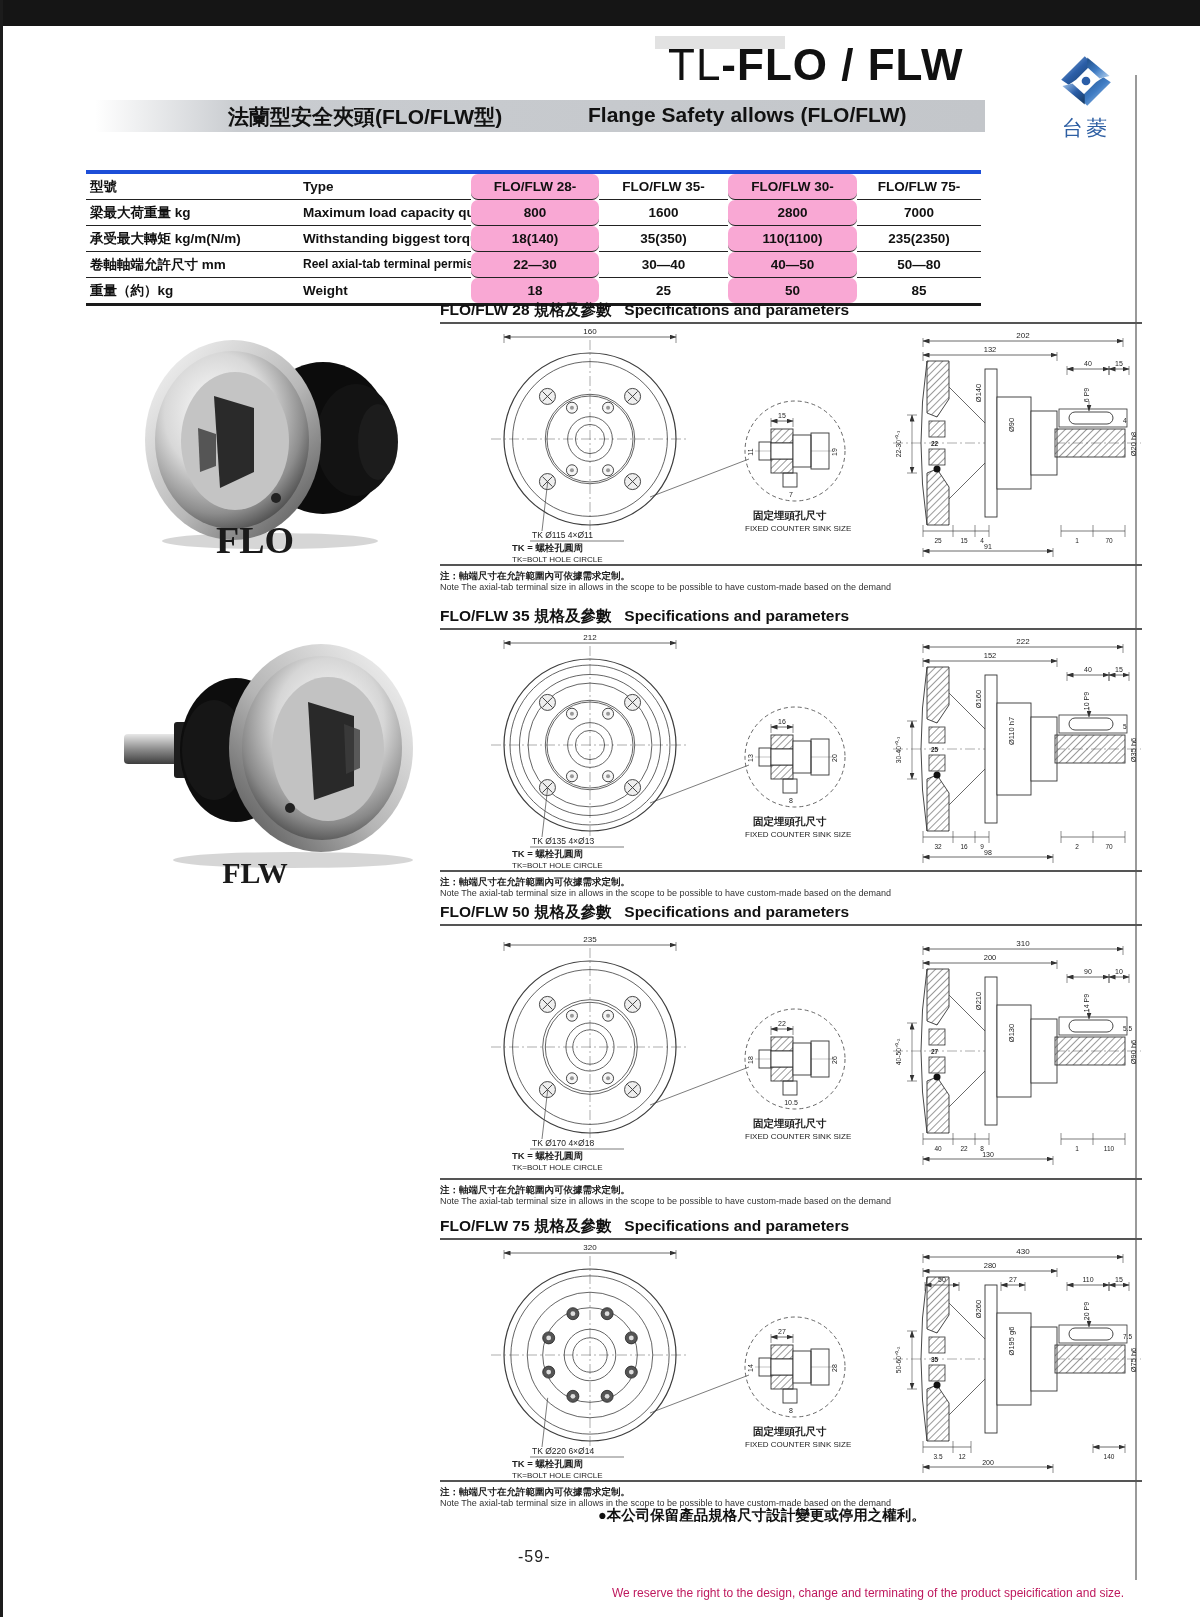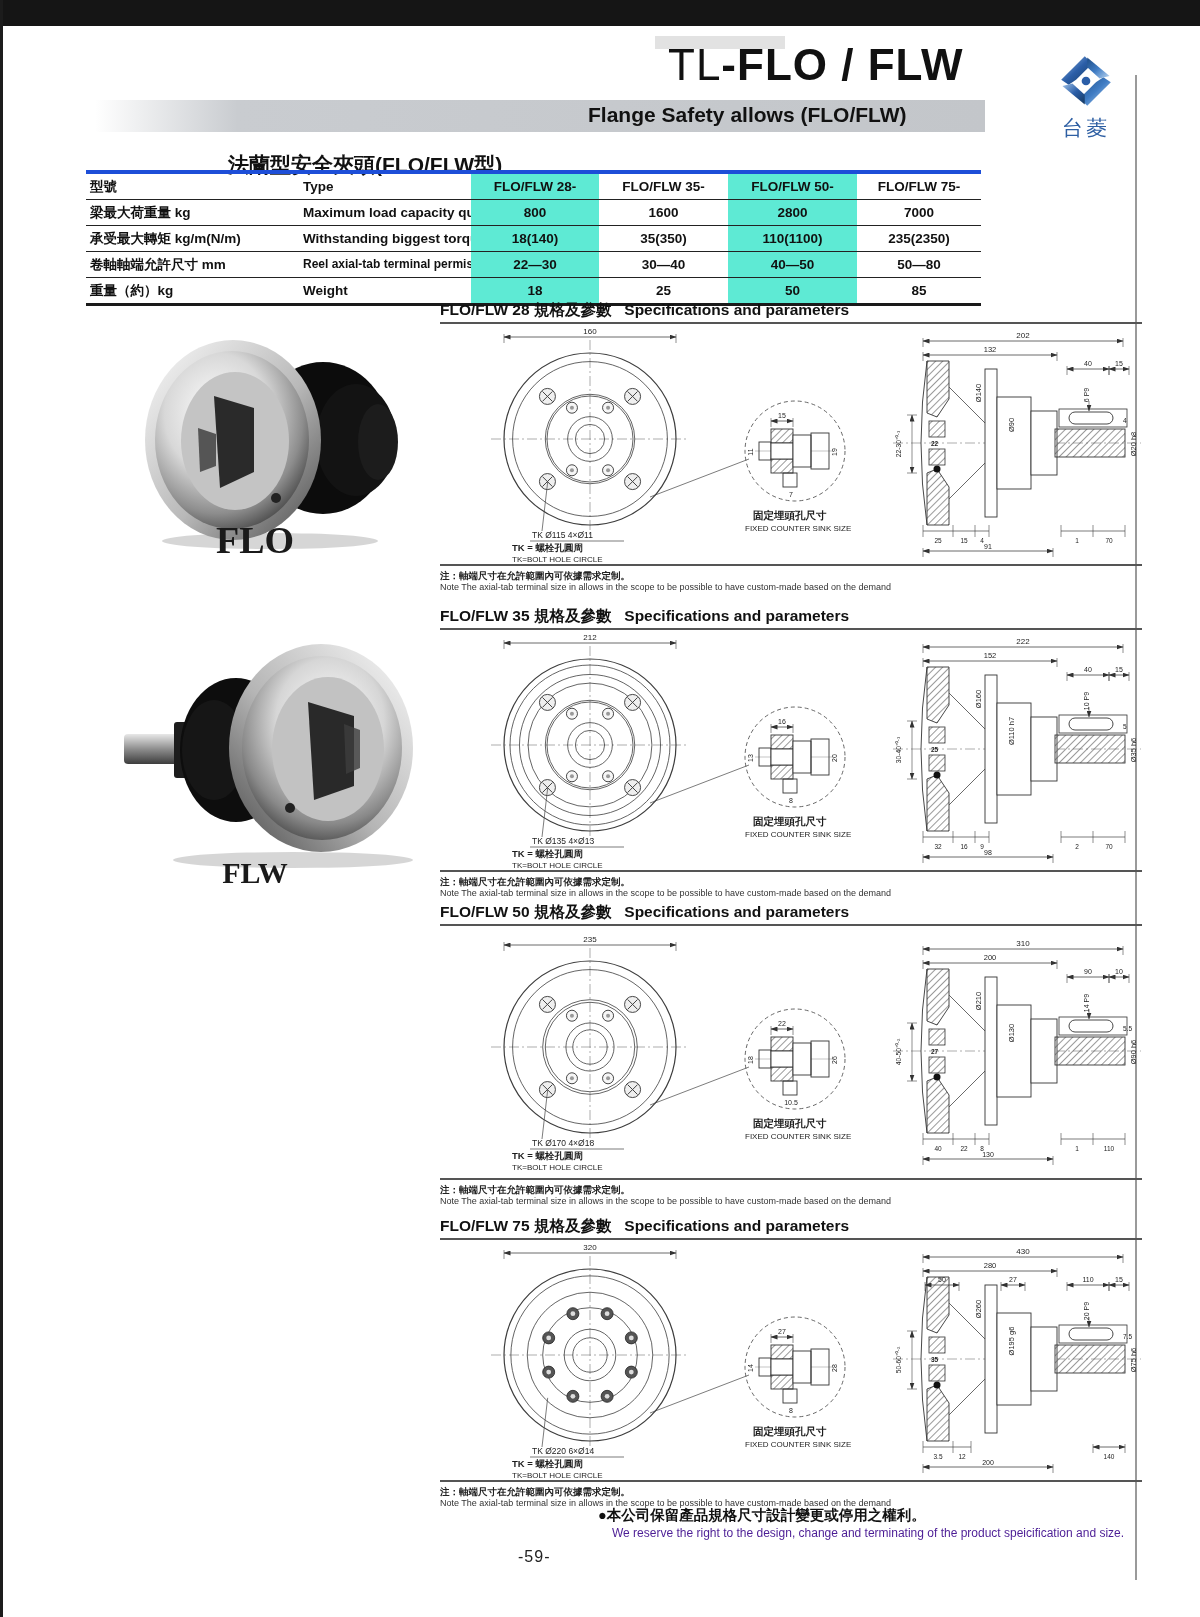--- a/index.html
+++ b/index.html
@@ -8,46 +8,46 @@
   .abs{position:absolute;}
   .topbar{left:0;top:0;width:1200px;height:26px;background:#151515;}
   .leftedge{left:0;top:0;width:3px;height:1617px;background:#1c1c1c;}
   .rightrule{left:1135px;top:75px;width:2px;height:1505px;background:#9a9a9a;}
   .smudge{left:655px;top:36px;width:130px;height:13px;background:#cfcfcf;opacity:.6;}
   .title{left:668px;top:40px;font-size:44px;letter-spacing:1px;white-space:nowrap;}
   .title .t1{font-weight:400;}
   .title .t2{font-weight:800;}
   .subbar{left:95px;top:100px;width:890px;height:32px;
           background:linear-gradient(90deg, rgba(201,204,207,0) 0%, #c9ccd0 16%, #c3c6ca 100%);}
-  .subzh{left:228px;top:103px;font-size:21px;font-weight:bold;margin-top:48px;}
+  .subzh{left:228px;top:103px;font-size:21px;font-weight:bold;}
   .suben{left:588px;top:103px;font-size:21px;font-weight:bold;}
   .logo{left:1038px;top:50px;width:96px;height:92px;text-align:center;}
   .logo .zi{font-family:"Liberation Serif",serif;color:#2e5fa3;font-size:21px;letter-spacing:3px;margin-top:-2px;}
   
   .spec{left:86px;top:170px;width:895px;display:grid;
         grid-template-columns:215px 170px 128px 129px 129px 124px;
         border-top:4px solid #1d4ed8;border-bottom:3px solid #1a1a1a;font-size:13.5px;}
   .spec > div{height:25px;line-height:25px;border-bottom:1.4px solid #222;font-weight:bold;white-space:nowrap;overflow:hidden;}
   .spec .zh{padding-left:4px;}
   .spec .en{padding-left:2px;}
   .spec .v{text-align:center;}
-  .spec .g{background:#5eead4;}
+  .spec .g{background:#f9a8d4;border-radius:7px;}
   .spec .lastrow{border-bottom:none;}
   
   .photolabel{font-family:"Liberation Serif",serif;font-weight:bold;color:#1a1a1a;}
   
   .section{position:absolute;left:440px;width:705px;height:296px;}
   .stitle{position:absolute;left:0;top:0;font-size:15.5px;font-weight:bold;white-space:nowrap;}
   .srule{position:absolute;left:0;top:22px;width:702px;height:2px;background:#555;}
   .sdraw{position:absolute;left:0;top:25px;width:705px;height:234px;overflow:visible;}
   .sbrule{position:absolute;left:0;top:264px;width:702px;height:1.6px;background:#555;}
   .snotezh{position:absolute;left:0;top:270px;font-size:9.5px;font-weight:bold;color:#222;white-space:nowrap;}
   .snoteen{position:absolute;left:0;top:282px;font-size:9px;color:#333;white-space:nowrap;}
   .footzh{left:598px;top:1506px;font-size:14.5px;font-weight:bold;white-space:nowrap;}
-  .footen{left:612px;top:1526px;font-size:12px;color:#4c1d95;white-space:nowrap;}
+  .footen{left:612px;top:1586px;font-size:12px;color:#be185d;white-space:nowrap;}
   .pageno{left:518px;top:1548px;font-size:16px;letter-spacing:1px;color:#222;}
   svg text{font-family:"Liberation Sans",sans-serif;}
 </style>
 </head>
 <body>
 
 <div class="page">
 
   <div class="abs topbar"></div>
   <div class="abs leftedge"></div>
@@ -83,21 +83,21 @@
 
   <div class="abs subbar"></div>
   <div class="abs subzh">法蘭型安全夾頭(FLO/FLW型)</div>
   <div class="abs suben">Flange Safety allows (FLO/FLW)</div>
 
   <div class="abs spec">
     <div class="zh">型號</div>
     <div class="en">Type</div>
     <div class="v g">FLO/FLW 28-</div>
     <div class="v">FLO/FLW 35-</div>
-    <div class="v g">FLO/FLW 50-</div>
+    <div class="v g">FLO/FLW 30-</div>
     <div class="v">FLO/FLW 75-</div>
 
     <div class="zh">梁最大荷重量 kg</div>
     <div class="en">Maximum load capacity quantity</div>
     <div class="v g">800</div>
     <div class="v">1600</div>
     <div class="v g">2800</div>
     <div class="v">7000</div>
 
     <div class="zh">承受最大轉矩 kg/m(N/m)</div>

